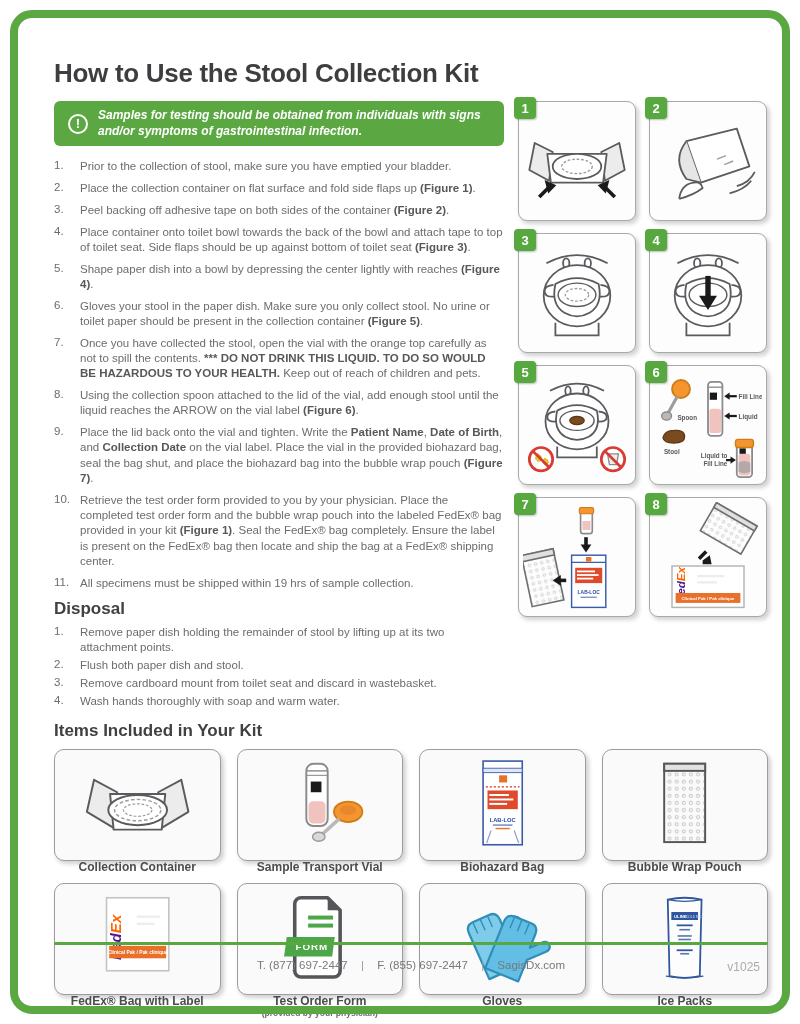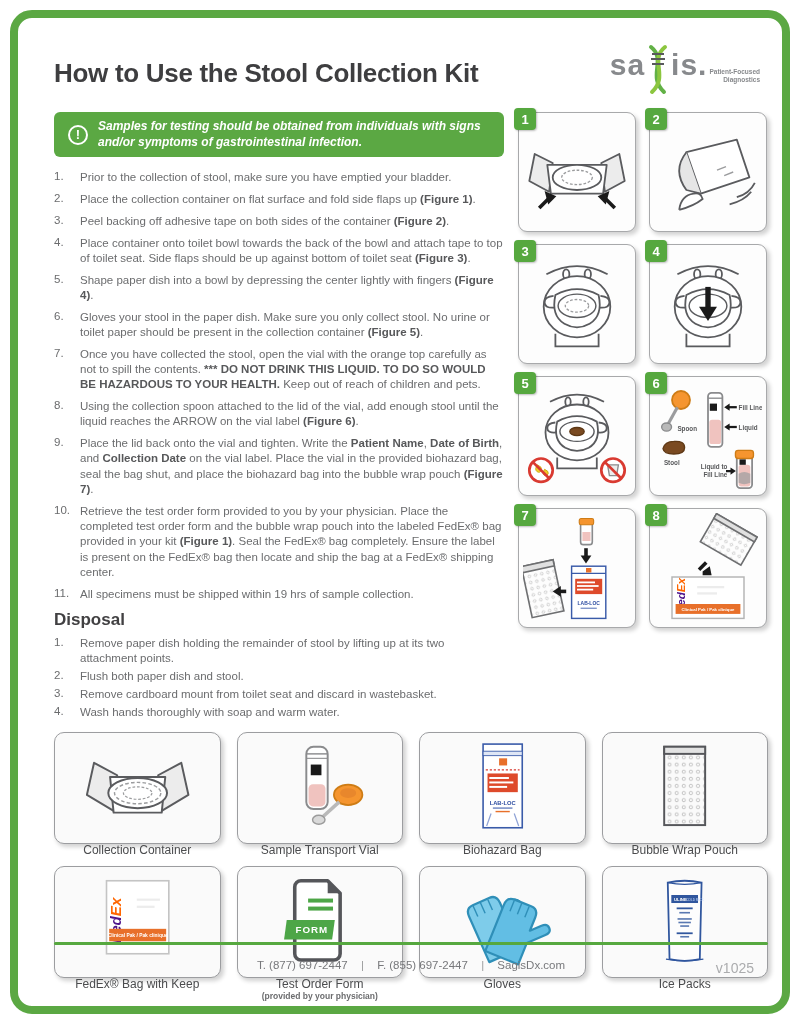--- a/index.html
+++ b/index.html
@@ -49,60 +49,43 @@
     align-items:center; justify-content:center; box-shadow:1px 1px 2px rgba(0,0,0,0.25); }
   .fig-art { position:absolute; inset:4px; }
   .fig-art svg { width:100%; height:100%; }
 
   
   .kit { margin-top:10px; }
   .kit-grid { display:grid; grid-template-columns:repeat(4,1fr); column-gap:16px; row-gap:8px; margin-top:8px; }
   .kit-card { height:112px; background:#fafafa; border:1.3px solid #9C9DA0; border-radius:10px;
     box-shadow:2.5px 3px 4px rgba(0,0,0,0.18); display:flex; align-items:center; justify-content:center; }
   .kit-card svg { width:92%; height:92%; }
-  .kit-label { text-align:center; font-size:12px; font-weight:normal; color:#4B4C4E; line-height:1.15; }
+  .kit-label { text-align:center; font-size:12px; font-weight:bold; color:#4B4C4E; line-height:1.15; }
   .kit-sub { font-size:8.5px; font-weight:bold; color:#6B6C6E; }
 
   
   .footer { position:absolute; left:54px; right:32px; top:942px; }
   .footer-line { height:2.5px; background:#56A83F; border-radius:2px; }
   .footer-row { position:relative; margin-top:14px; text-align:center; font-size:11.5px; color:#77787B; }
   .footer-row .sep { margin:0 10px; color:#9a9b9d; }
-  .version { position:absolute; right:14px; top:1px; font-size:14px; color:#ABACAE; }
+  .version { position:absolute; right:8px; top:1px; font-size:12px; color:#ABACAE; }
 
   text { font-family:"Liberation Sans", sans-serif; }
   .fig-lab { font-size:7px; font-weight:bold; fill:#57585A; }
 </style>
 </head>
 <body>
 
 <div class="page">
   <div class="frame"></div>
 
   <div class="content">
 
     <div class="header">
       <div class="title">How to Use the Stool Collection Kit</div>
-      <div class="logo">
-        <span class="logo-sa">sa</span>
-        <span>
-          <svg width="26" height="52" viewBox="0 0 26 52">
-            <path d="M6,3 C22,16 2,32 19,48" fill="none" stroke="#62B146" stroke-width="4" stroke-linecap="round"></path>
-            <path d="M20,3 C4,16 24,32 7,48" fill="none" stroke="#8CC63F" stroke-width="4" stroke-linecap="round"></path>
-            <line x1="7" y1="10" x2="19" y2="10" stroke="#58595B" stroke-width="2"></line>
-            <line x1="6" y1="15" x2="20" y2="15" stroke="#58595B" stroke-width="2"></line>
-            <line x1="7" y1="20" x2="19" y2="20" stroke="#58595B" stroke-width="2"></line>
-          </svg>
-        </span>
-        <span class="logo-is">is.</span>
-        <span class="logo-tag">
-          <span>Patient-Focused</span><br>
-          <span>Diagnostics</span>
-        </span>
-      </div>
     </div>
 
     <div class="main-row">
       <div class="left-col">
 
         <div class="notice">
           <span class="notice-icon">!</span>
           <span class="notice-text">Samples for testing should be obtained from individuals with signs and/or symptoms of gastrointestinal infection.</span>
         </div>
 
@@ -118,21 +101,21 @@
             <div class="li">
               <span class="num">3.</span>
               <span class="txt"><span>Peel backing off adhesive tape on both sides of the container </span><b>(Figure 2)</b><span>.</span></span>
             </div>
             <div class="li">
               <span class="num">4.</span>
               <span class="txt"><span>Place container onto toilet bowl towards the back of the bowl and attach tape to top of toilet seat. Side flaps should be up against bottom of toilet seat </span><b>(Figure 3)</b><span>.</span></span>
             </div>
             <div class="li">
               <span class="num">5.</span>
-              <span class="txt"><span>Shape paper dish into a bowl by depressing the center lightly with fingers </span><b>(Figure 4)</b><span>.</span></span>
+              <span class="txt"><span>Shape paper dish into a bowl by depressing the center lightly with reaches </span><b>(Figure 4)</b><span>.</span></span>
             </div>
             <div class="li">
               <span class="num">6.</span>
               <span class="txt"><span>Gloves your stool in the paper dish. Make sure you only collect stool. No urine or toilet paper should be present in the collection container </span><b>(Figure 5)</b><span>.</span></span>
             </div>
             <div class="li">
               <span class="num">7.</span>
               <span class="txt"><span>Once you have collected the stool, open the vial with the orange top carefully as not to spill the contents. </span><b>*** DO NOT DRINK THIS LIQUID. TO DO SO WOULD BE HAZARDOUS TO YOUR HEALTH.</b><span> Keep out of reach of children and pets.</span></span>
             </div>
             <div class="li">
@@ -371,20 +354,21 @@
                 </g>
               </svg>
             </div>
           </div>
 
         </div>
       </div>
     </div>
 
     <div class="kit">
+      <div class="section-h">Items Included in Your Kit</div>
       <div class="kit-grid">
 
         <div>
           <div class="kit-card">
             <svg viewBox="0 0 170 110">
               <polygon points="36,26 62,40 58,80 28,62" fill="#ececec" stroke="#5a5b5e" stroke-width="2.2" stroke-linejoin="round"></polygon>
               <polygon points="134,26 108,40 112,80 142,62" fill="#ececec" stroke="#5a5b5e" stroke-width="2.2" stroke-linejoin="round"></polygon>
               <polygon points="54,42 116,42 112,82 58,82" fill="#fff" stroke="#5a5b5e" stroke-width="2.2" stroke-linejoin="round"></polygon>
               <ellipse cx="85" cy="60" rx="33" ry="17" fill="#fff" stroke="#5a5b5e" stroke-width="2.2"></ellipse>
               <ellipse cx="85" cy="60" rx="26" ry="12" fill="none" stroke="#9b9c9e" stroke-width="1.6" stroke-dasharray="4 2.5"></ellipse>
@@ -452,21 +436,21 @@
               <rect x="50" y="8" width="70" height="82" fill="#fff" stroke="#c4c4c4" stroke-width="1.8"></rect>
               <text transform="translate(66,78) rotate(-90)" font-size="17" font-weight="bold" font-style="italic">
                 <tspan fill="#4D148C">Fed</tspan><tspan fill="#FF6600">Ex</tspan>
               </text>
               <rect x="84" y="28" width="26" height="2.5" fill="#ececec"></rect>
               <rect x="84" y="36" width="20" height="2.5" fill="#ececec"></rect>
               <rect x="53" y="62" width="64" height="14" fill="#E8702A"></rect>
               <text x="85" y="71" text-anchor="middle" font-size="5.5" font-weight="bold" fill="#fff">Clinical Pak / Pak clinique</text>
             </svg>
           </div>
-          <div class="kit-label">FedEx® Bag with Keep</div>
+          <div class="kit-label">FedEx® Bag with Label</div>
         </div>
 
         <div>
           <div class="kit-card">
             <svg viewBox="0 0 170 110">
               <path d="M64,8 h30 l14,14 v68 a7,7 0 0 1 -7,7 h-37 a7,7 0 0 1 -7,-7 v-75 a7,7 0 0 1 7,-7 Z" fill="#fff" stroke="#55565a" stroke-width="4" stroke-linejoin="round"></path>
               <polygon points="94,8 108,22 94,22" fill="#55565a"></polygon>
               <rect x="72" y="28" width="28" height="4.5" fill="#4DA647"></rect>
               <rect x="72" y="37" width="28" height="4.5" fill="#4DA647"></rect>
               <polygon points="48,52 102,52 99,74 45,74" fill="#4DA647"></polygon>

